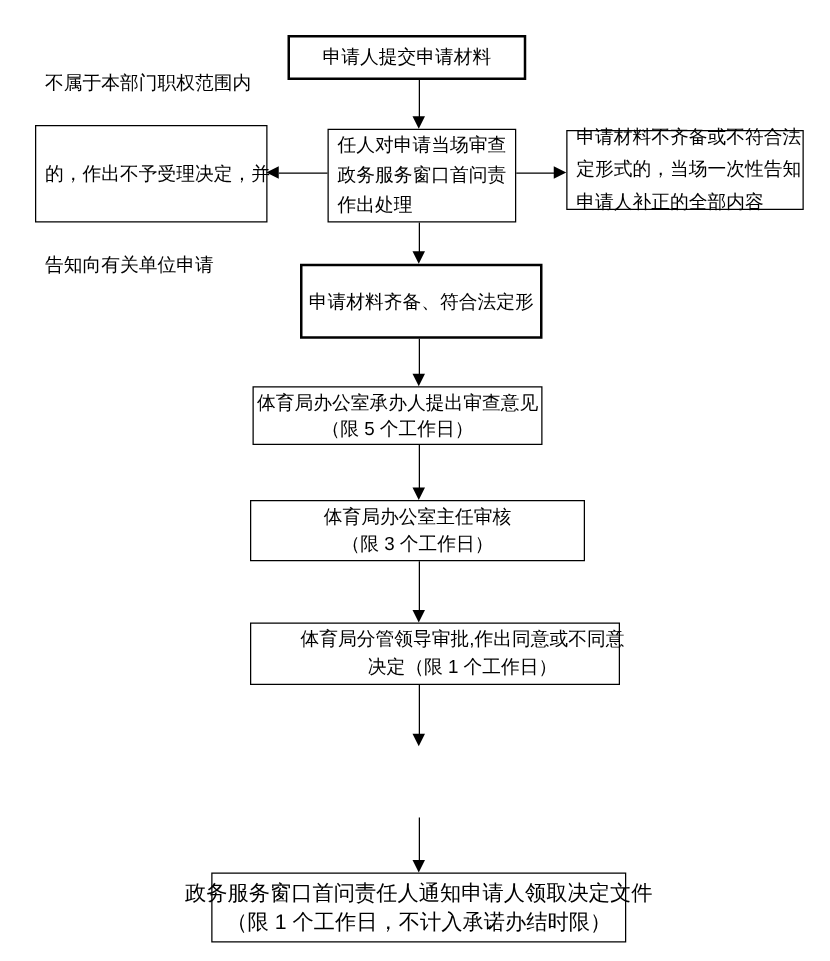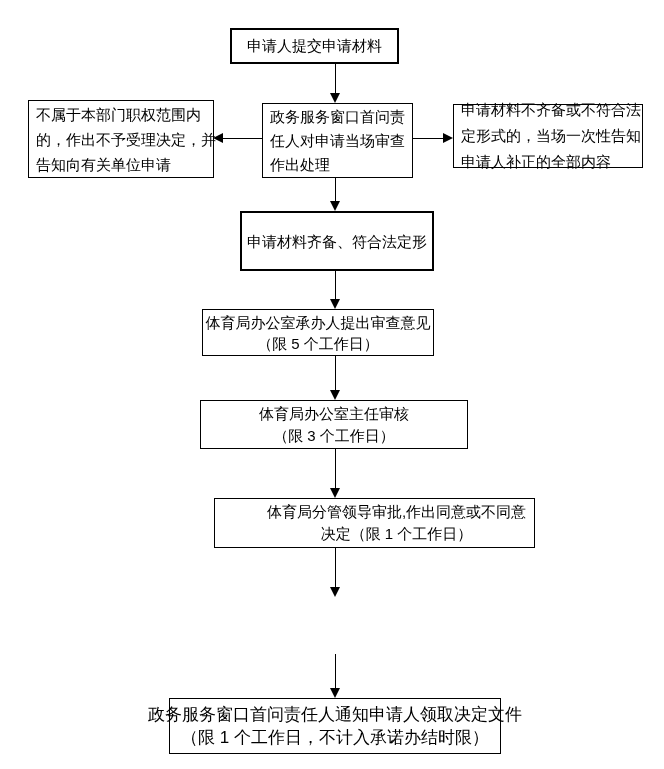--- a/index.html
+++ b/index.html
@@ -42,33 +42,33 @@
     position: absolute; width: 0; height: 0;
     border-top: 5px solid transparent; border-bottom: 5px solid transparent;
     border-left: 10px solid #000000;
   }
 </style>
 </head>
 <body>
 
 <div class="canvas">
 
-  <div class="box center thick" style="left:230px; top:28px; width:169px; height:36px; line-height:20px;">
+  <div class="box center thick" style="left:230px; top:28px; width:191px; height:36px; line-height:20px;">
     <div class="line">申请人提交申请材料</div>
   </div>
 
-  <div class="box leftalign" style="left:28px; top:100px; width:186px; height:78px; line-height:25px;">
+  <div class="box leftalign" style="left:28px; top:100px; width:186px; height:78px; line-height:25px;gap:48px;">
     <div class="line">不属于本部门职权范围内</div>
     <div class="line">的，作出不予受理决定，并</div>
     <div class="line">告知向有关单位申请</div>
   </div>
 
   <div class="box leftalign" style="left:262px; top:103px; width:151px; height:75px; line-height:24px;">
+    <div class="line">任人对申请当场审查</div>
     <div class="line">政务服务窗口首问责</div>
-    <div class="line">任人对申请当场审查</div>
     <div class="line">作出处理</div>
   </div>
 
   <div class="box leftalign" style="left:453px; top:104px; width:190px; height:64px; line-height:26px;">
     <div class="line">申请材料不齐备或不符合法</div>
     <div class="line">定形式的，当场一次性告知</div>
     <div class="line">申请人补正的全部内容</div>
   </div>
 
   <div class="box center thick" style="left:240px; top:211px; width:194px; height:60px; line-height:25px;">
@@ -78,21 +78,21 @@
   <div class="box center" style="left:202px; top:309px; width:232px; height:47px; line-height:21px;">
     <div class="line">体育局办公室承办人提出审查意见</div>
     <div class="line">（限 5 个工作日）</div>
   </div>
 
   <div class="box center" style="left:200px; top:400px; width:268px; height:49px; line-height:22px;">
     <div class="line">体育局办公室主任审核</div>
     <div class="line">（限 3 个工作日）</div>
   </div>
 
-  <div class="box center" style="left:214px; top:498px; width:321px; height:50px; line-height:22px;padding-left:44px;">
+  <div class="box center" style="left:200px; top:498px; width:296px; height:50px; line-height:22px;padding-left:44px;">
     <div class="line">体育局分管领导审批,作出同意或不同意</div>
     <div class="line">决定（限 1 个工作日）</div>
   </div>
 
 
   <div class="box center" style="left:169px; top:698px; width:332px; height:56px; line-height:23px; font-size:17px;">
     <div class="line">政务服务窗口首问责任人通知申请人领取决定文件</div>
     <div class="line">（限 1 个工作日，不计入承诺办结时限）</div>
   </div>
 

